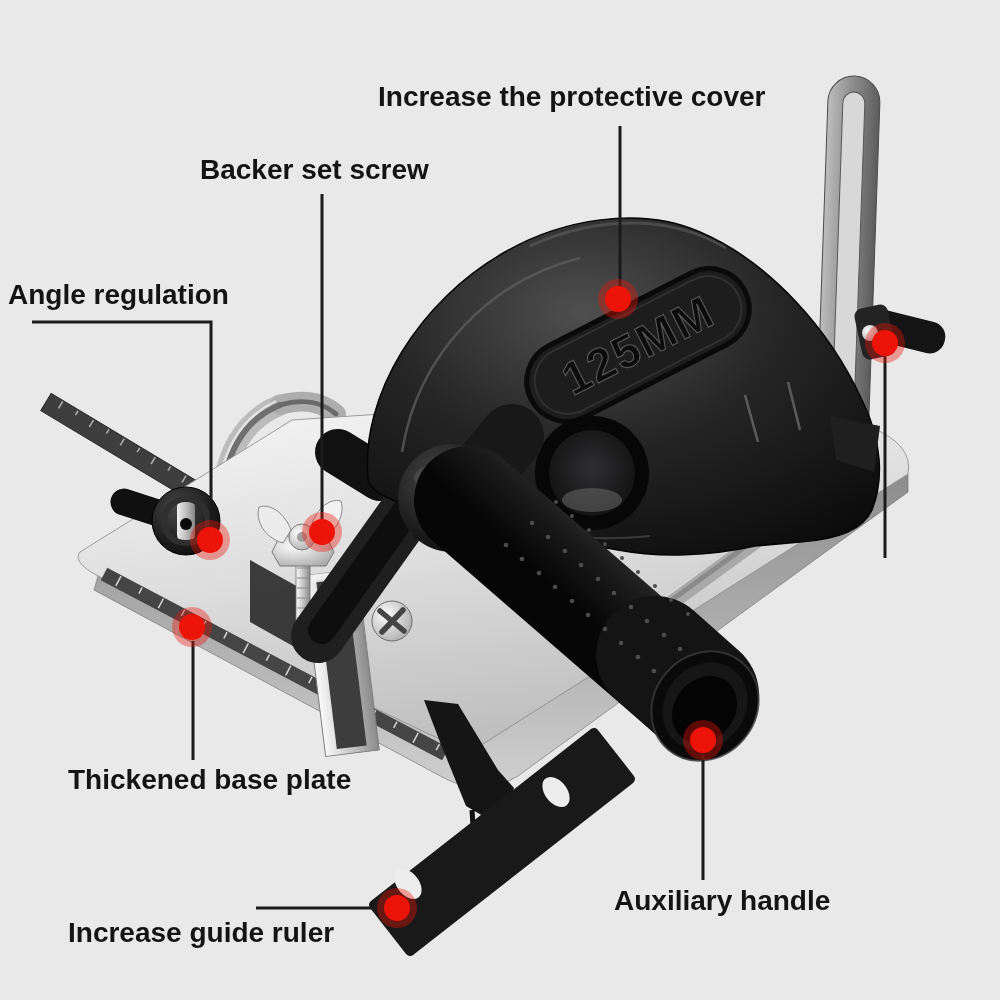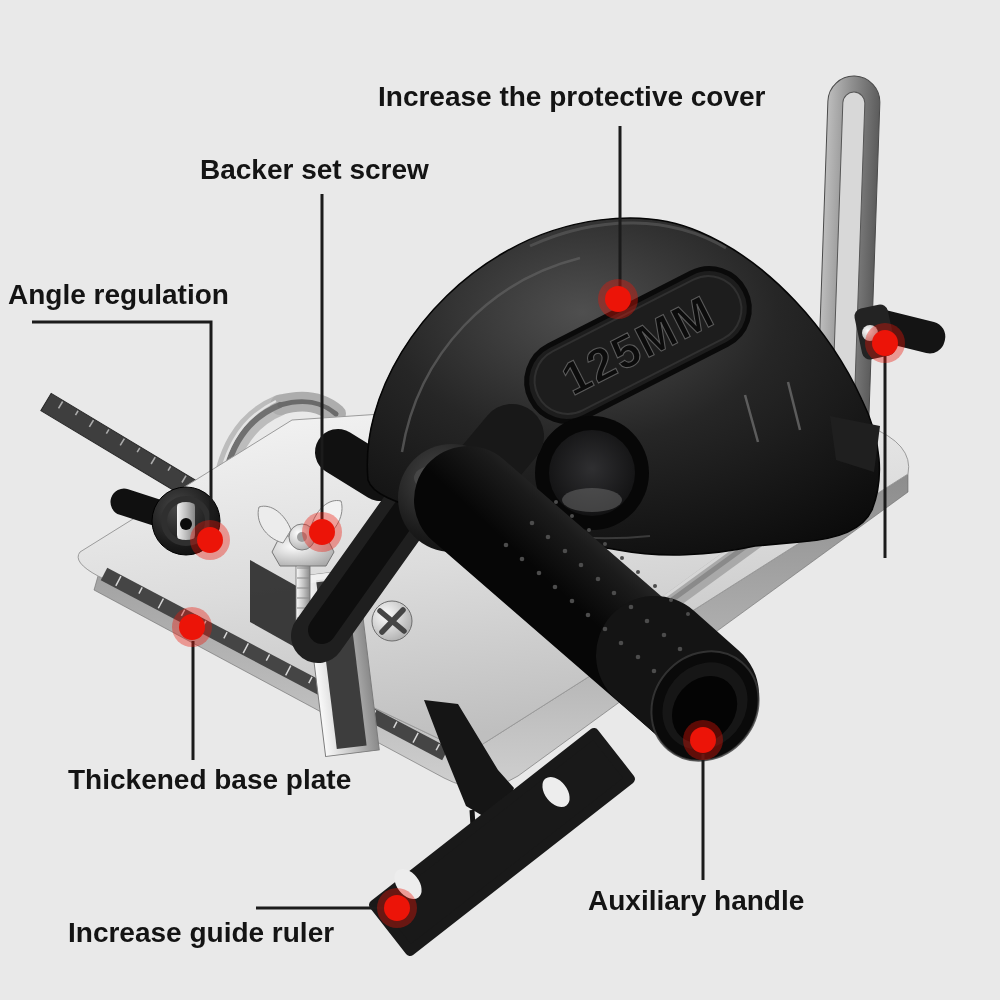--- a/index.html
+++ b/index.html
@@ -17,21 +17,21 @@
     font-family:"Liberation Sans",sans-serif;
     font-weight:bold;font-size:28px;line-height:30px;
     color:var(--label);letter-spacing:0px;
   }
   #lbl-cover  {left:378px;top:82px;}
   #lbl-backer {left:200px;top:155px;text-align:right;}
   #lbl-angle  {left:8px;  top:280px;}
   #lbl-depth  {left:757px;top:562px;}
   #lbl-base   {left:33px; top:765px;margin-left:35px;}
   #lbl-ruler  {left:68px; top:918px;}
-  #lbl-handle {left:588px;top:886px;}
+  #lbl-handle {left:614px;top:886px;}
 </style>
 </head>
 <body>
 
 <div class="stage">
 
 <svg width="1000" height="1000" viewBox="0 0 1000 1000">
   <defs>
     <linearGradient id="gPlate" x1="0" y1="0" x2="0.35" y2="1">
       <stop offset="0" stop-color="#f7f7f7"></stop>

